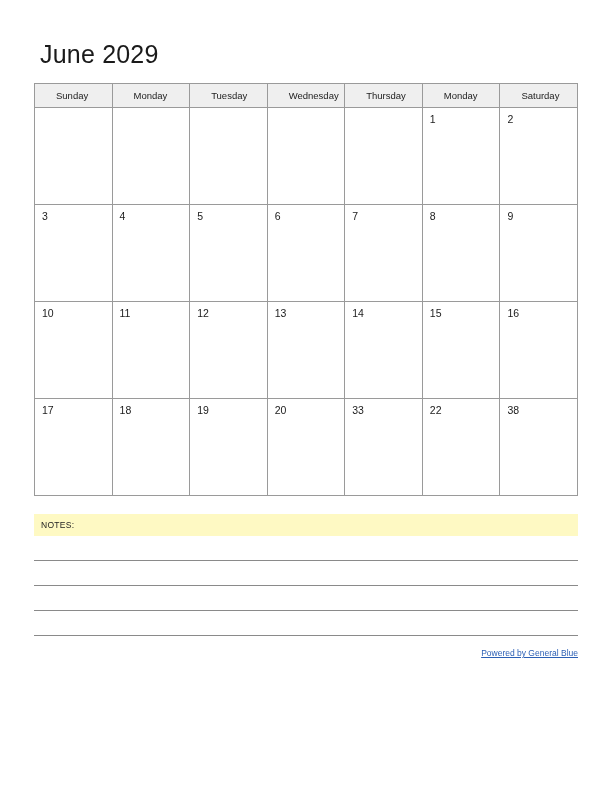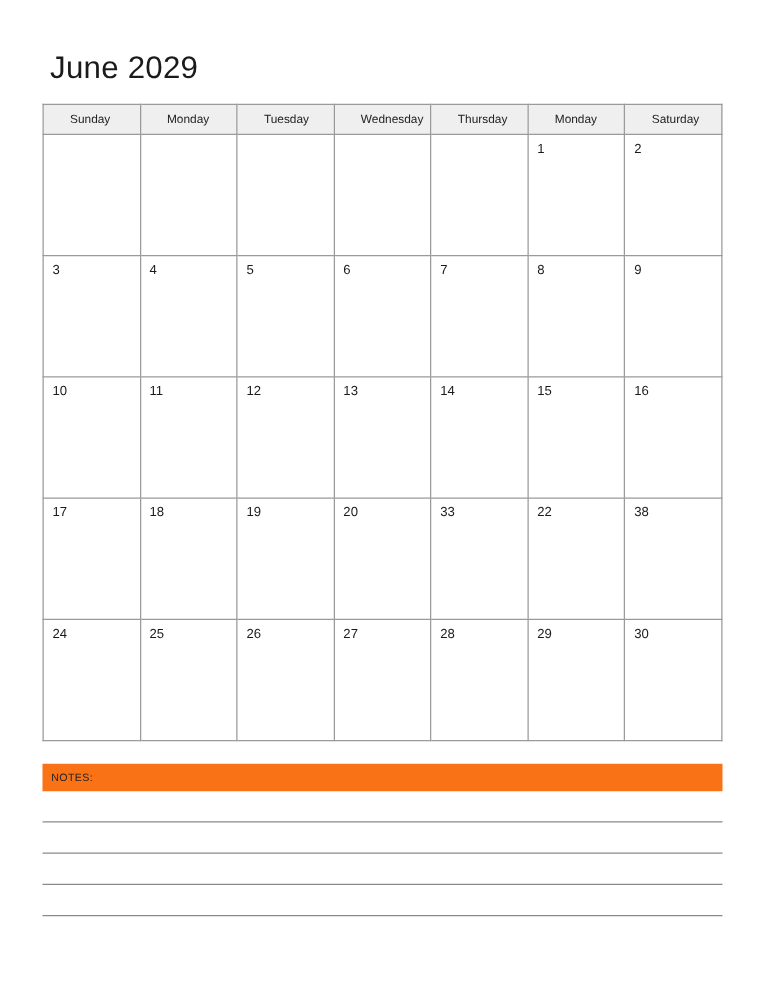--- a/index.html
+++ b/index.html
@@ -50,21 +50,21 @@
     height: 97px;
     padding: 6px 6px 0 7px;
     font-size: 10.5px;
     color: #1a1a1a;
     background: #ffffff;
   }
   .daynum { display: block; line-height: 1; }
   .notes-bar {
     margin-top: 18px;
     width: 544px;
-    background: #f97316;
+    background: #fef9c3;
     border: none;
     height: 22px;
     display: flex;
     align-items: center;
     padding-left: 7px;
     font-size: 8.5px;
     letter-spacing: 0.3px;
     color: #222;
   }
   .notes-lines { width: 544px; margin-top: 0; }
@@ -188,51 +188,31 @@
         <td>
             <span class="daynum">33</span>
           </td>
         <td>
             <span class="daynum">22</span>
           </td>
         <td>
             <span class="daynum">38</span>
           </td>
       </tr>
-      <tr>
-        <td>
-            <span class="daynum">24</span>
-          </td>
-        <td>
-            <span class="daynum">25</span>
-          </td>
-        <td>
-            <span class="daynum">26</span>
-          </td>
-        <td>
-            <span class="daynum">27</span>
-          </td>
-        <td>
-            <span class="daynum">28</span>
-          </td>
-        <td>
-            <span class="daynum">29</span>
-          </td>
-        <td>
-            <span class="daynum">30</span>
-          </td>
-      </tr>
     </tbody>
   </table>
 
   <div class="notes-bar">
     <span>NOTES:</span>
   </div>
 
   <div class="notes-lines">
     <div class="notes-line"></div>
     <div class="notes-line"></div>
     <div class="notes-line"></div>
     <div class="notes-line"></div>
   </div>
 
+  <div class="footer">
+    <a href="#">Powered by General Blue</a>
+  </div>
 
 </div>
 
 </body></html>

